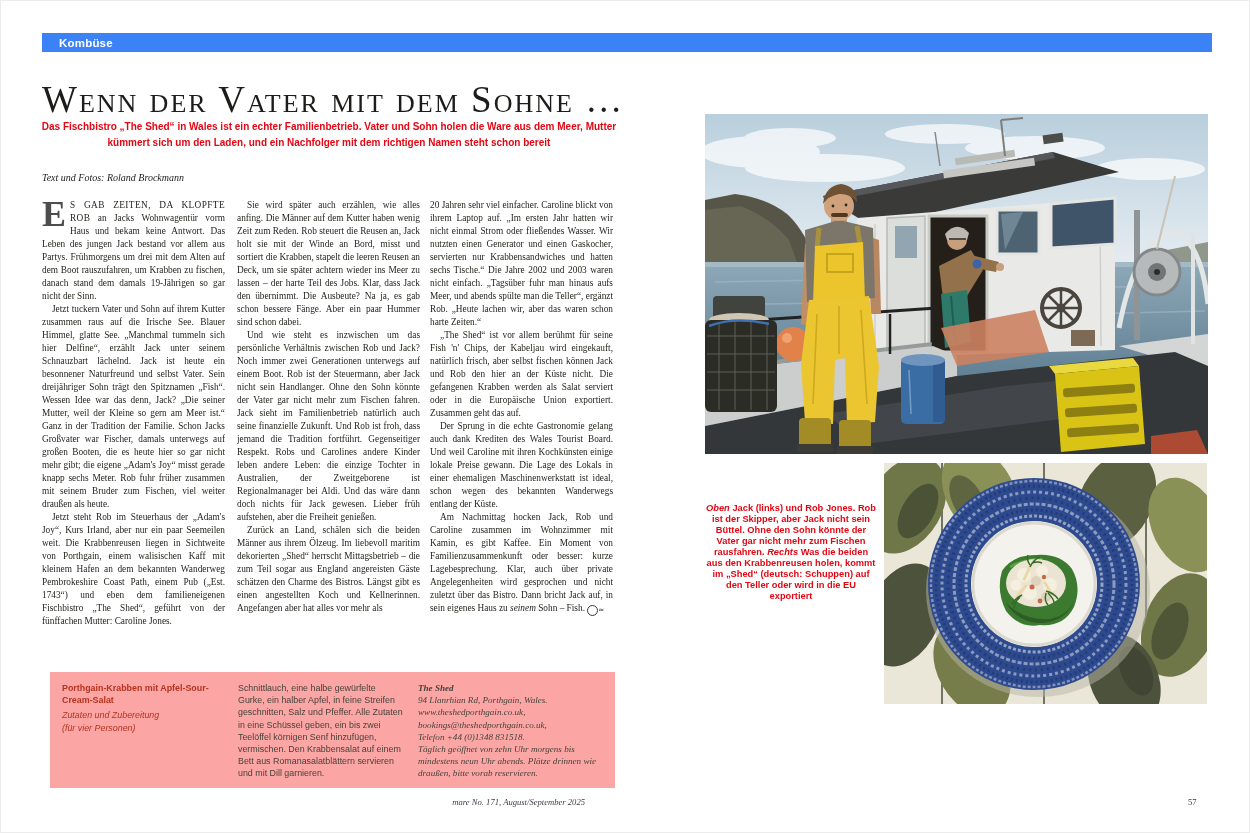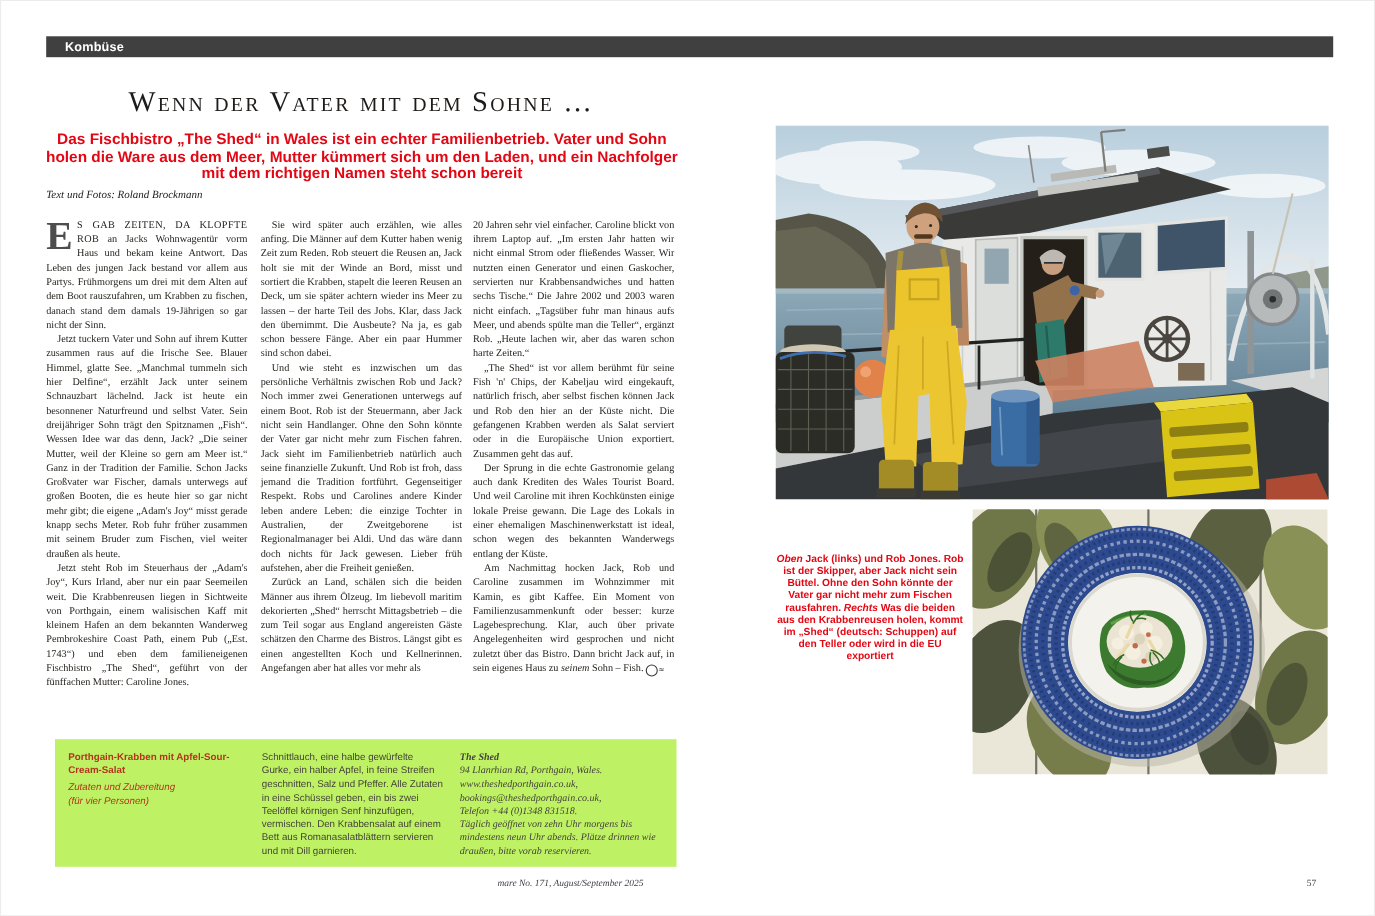--- a/index.html
+++ b/index.html
@@ -1,28 +1,28 @@
 <!DOCTYPE html>
 <html lang="de"><head>
 <meta charset="utf-8">
 <style>
   html,body{margin:0;padding:0;background:#ffffff;}
   .spread{position:relative;width:1250px;height:833px;background:#ffffff;overflow:hidden;
           font-family:"Liberation Serif",serif;color:#222;box-shadow:inset 0 0 0 1px #ececec;}
   
-  .rubric-bar{position:absolute;left:42px;top:33px;width:1170px;height:19px;background:#404040;
+  .rubric-bar{position:absolute;left:42px;top:33px;width:1170px;height:19px;background:#3b82f6;
               display:flex;align-items:center;}
   .rubric-bar span{font-family:"Liberation Sans",sans-serif;font-weight:bold;color:#ffffff;
                    font-size:11.5px;padding-left:17px;letter-spacing:.2px;}
   
   .title{position:absolute;left:42px;top:78px;width:573px;margin:0;text-align:center;
          font-family:"Liberation Serif",serif;font-variant:small-caps;font-weight:500;
-         font-size:26px;letter-spacing:2px;color:#1e1c1a;white-space:nowrap;}
+         font-size:37px;letter-spacing:2px;color:#1e1c1a;white-space:nowrap;}
   .standfirst{position:absolute;left:40px;top:119px;width:578px;margin:0;text-align:center;
-              font-family:"Liberation Sans",sans-serif;font-weight:bold;font-size:14px;
+              font-family:"Liberation Sans",sans-serif;font-weight:bold;font-size:10px;
               line-height:15.5px;color:#e30613;}
   .byline{position:absolute;left:42px;top:172px;margin:0;font-style:italic;font-size:10px;color:#1e1c1a;}
   
   .col{position:absolute;top:199px;width:183px;height:464px;overflow:hidden;
        font-size:9.3px;line-height:13px;text-align:justify;color:#26241f;}
   .col1{left:42px;}.col2{left:237px;}.col3{left:430px;}
   .col p{margin:0;}
   .col p.indent{text-indent:10px;}
   .dropcap{float:left;font-size:36px;line-height:27px;padding:2px 4px 0 0;color:#4d4d4d;font-weight:bold;}
   .leadin{text-transform:uppercase;letter-spacing:.4px;}
@@ -32,21 +32,21 @@
   
   .photo-main{position:absolute;left:705px;top:114px;width:503px;height:340px;}
   .photo-food{position:absolute;left:884px;top:463px;width:323px;height:241px;}
   .photo-main svg,.photo-food svg{display:block;width:100%;height:100%;}
   
   .caption{position:absolute;left:706px;top:503px;width:170px;text-align:center;
            font-family:"Liberation Sans",sans-serif;font-weight:bold;font-size:9.3px;
            line-height:11px;color:#e30613;}
   .caption i{font-style:italic;}
   
-  .recipe-box{position:absolute;left:50px;top:672px;width:565px;height:116px;background:#bef264;}
+  .recipe-box{position:absolute;left:50px;top:672px;width:565px;height:116px;background:#fca5a5;}
   .recipe-col{position:absolute;top:10px;font-family:"Liberation Sans",sans-serif;
               font-size:8.9px;line-height:12.2px;color:#45433a;}
   .recipe-col.c1{left:12px;width:162px;}
   .recipe-col.c2{left:188px;width:166px;}
   .recipe-col.c3{left:368px;width:186px;font-family:"Liberation Serif",serif;font-style:italic;font-size:9.1px;}
   .recipe-heading{font-weight:bold;color:#b4341f;margin:0 0 3px 0;}
   .recipe-sub{font-style:italic;color:#b4341f;margin:0;}
   .recipe-body{margin:3px 0 0 0;}
   .recipe-shed{font-weight:bold;margin:0;}
   .recipe-line{margin:0;}

